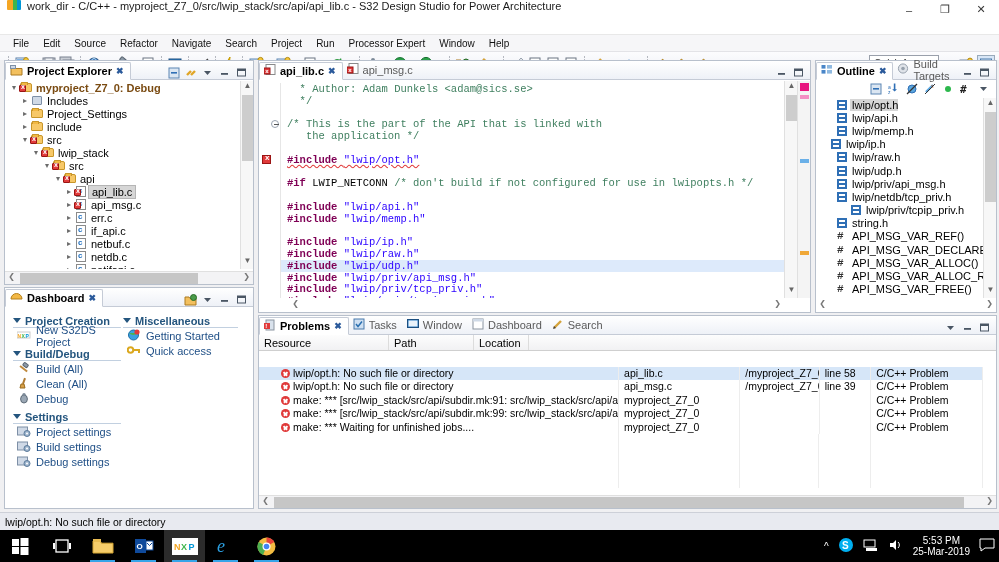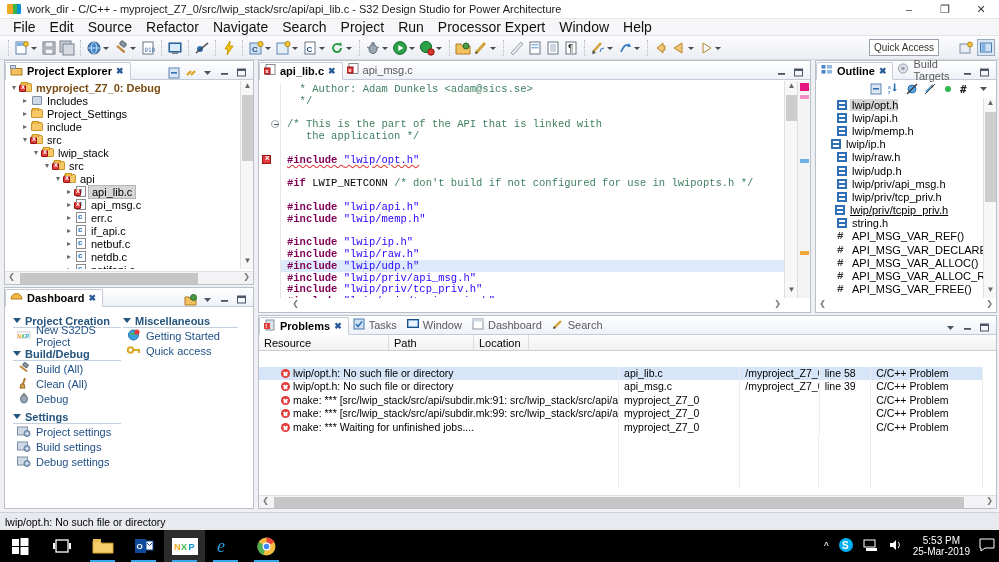--- a/index.html
+++ b/index.html
@@ -8,35 +8,35 @@
     font-family: "Liberation Sans", sans-serif;
     font-size: 11px;
     background:#f0f0f0;
     color:#000;
     -webkit-font-smoothing: antialiased;
   }
   .app { position:relative; width:999px; height:562px; }
 
   
   .titlebar {
-    height:19px; background:#ffffff; display:flex; align-items:center;
+    height:35px; background:#ffffff; display:flex; 
     border-bottom:1px solid #e8e8e8;
   }
   .titlebar .logo { width:14px; height:10px; margin:0 6px 0 7px;
     background:linear-gradient(90deg,#f5a623 0 45%,#3db54a 45% 75%,#0096d6 75% 100%);
     border-radius:1px; }
   .titlebar .ttext { font-size:11px; color:#1a1a1a; }
   .wincontrols { margin-left:auto; display:flex; height:19px; }
   .wincontrols div { width:36px; display:flex; align-items:center; justify-content:center;
      font-size:11px; color:#3a3a3a; }
 
   
   .menubar { height:17px; background:#f6f6f8; display:flex; align-items:center;
      padding-left:6px; border-bottom:1px solid #e3e3e7;}
-  .menubar span { padding:0 7px; font-size:14px; color:#111; line-height:17px; }
+  .menubar span { padding:0 7px; font-size:10px; color:#111; line-height:17px; }
 
   
   .toolbar { height:24px; background:linear-gradient(#fcfcfe,#eceef4);
      border-bottom:1px solid #d6d8de; display:flex; align-items:center; padding-left:4px; position:relative;}
   .tb-item { display:flex; align-items:center; height:22px; padding:0 1px; }
   .tb-ico { width:16px; height:16px; position:relative; display:inline-block; }
   .tb-arrow { width:9px; height:16px; position:relative; }
   .tb-arrow:after { content:""; position:absolute; left:1px; top:7px;
      border-left:3px solid transparent; border-right:3px solid transparent; border-top:3px solid #4a4a4a; }
   .tb-sep { width:1px; height:16px; margin:0 4px;
@@ -928,23 +928,23 @@
           <div class="outline-row" style="padding-left: 18px;">
             <span class="oico">
               <span class="hicon"></span>
             </span>
             <span class="olbl">lwip/priv/api_msg.h</span>
           </div>
           <div class="outline-row" style="padding-left: 18px;">
             <span class="oico">
               <span class="hicon"></span>
             </span>
-            <span class="olbl">lwip/priv/tcp_priv.h</span>
-          </div>
-          <div class="outline-row" style="padding-left: 16px; text-decoration: underline;">
+            <span class="olbl">lwip/netdb/tcp_priv.h</span>
+          </div>
+          <div class="outline-row" style="padding-left: 32px;">
             <span class="oico">
               <span class="hicon"></span>
             </span>
             <span class="olbl">lwip/priv/tcpip_priv.h</span>
           </div>
           <div class="outline-row" style="padding-left: 18px;">
             <span class="oico">
               <span class="hicon"></span>
             </span>
             <span class="olbl">string.h</span>

